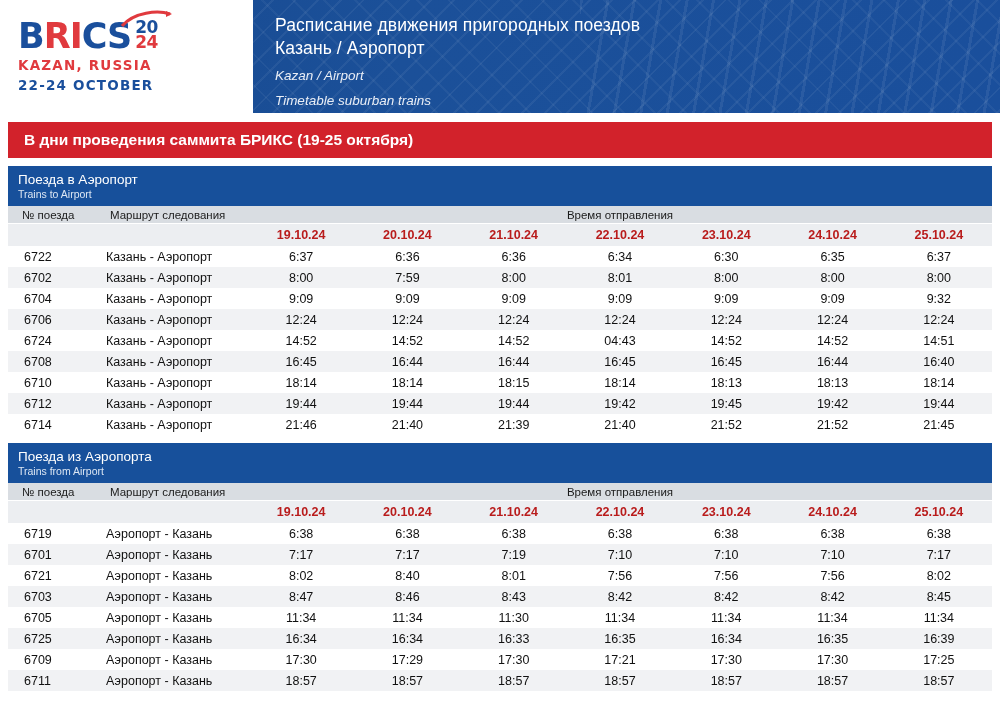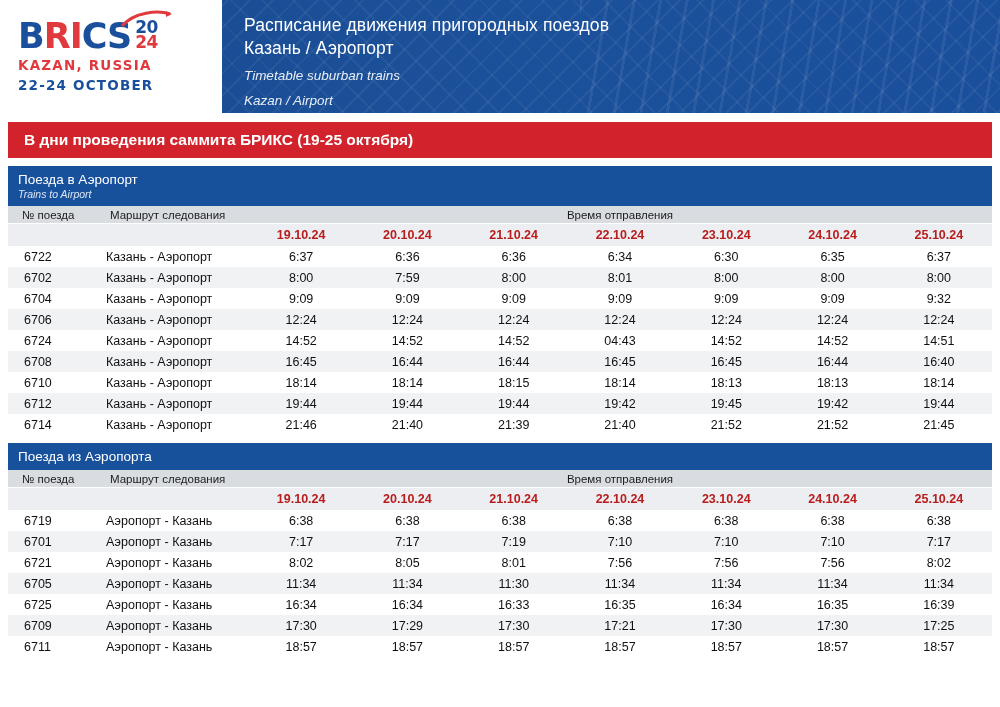--- a/index.html
+++ b/index.html
@@ -42,21 +42,21 @@
     content: "";
     position: absolute;
     right: 0; top: 0; bottom: 0;
     width: 420px;
     background:
       repeating-linear-gradient(100deg, rgba(255,255,255,0.07) 0 3px, rgba(255,255,255,0) 3px 26px);
   }
   .logo-box {
     position: relative;
     z-index: 3;
-    width: 222px;
+    width: 253px;
     background: #ffffff;
     display: flex;
     flex-direction: column;
     justify-content: center;
     padding: 6px 0 8px 18px;
     box-sizing: border-box;
   }
   .logo-top {
     display: flex;
     align-items: flex-start;
@@ -155,21 +155,20 @@
     color: #ffffff;
     padding: 5px 16px 5px 10px;
     box-sizing: border-box;
   }
   .section-head .ru {
     font-size: 13.5px;
     line-height: 17px;
   }
   .section-head .en {
     font-size: 10.5px;
-    font-style: italic;
     line-height: 13px;
     color: #dce6f3;
   }
   table {
     width: 100%;
     border-collapse: collapse;
     table-layout: fixed;
   }
   .col-num   { width: 88px; }
   .col-route { width: 152px; }
@@ -234,22 +233,22 @@
         <path d="M2 16 C14 2, 38 0, 50 4" fill="none" stroke="#e03a3e" stroke-width="3"></path>
         <path d="M46 1 L52 4 L46 7 Z" fill="#e03a3e"></path>
       </svg>
       <div class="logo-city">KAZAN, RUSSIA</div>
       <div class="logo-dates">22-24 OCTOBER</div>
     </div>
 
     <div class="header-titles">
       <div class="title-ru">Расписание движения пригородных поездов</div>
       <div class="title-ru">Казань / Аэропорт</div>
+      <div class="title-en">Kazan / Airport</div>
       <div class="title-en">Timetable suburban trains</div>
-      <div class="title-en">Kazan / Airport</div>
     </div>
   </div>
 
   <div class="banner-wrap">
     <div class="banner">
       <div class="banner-text">В дни проведения саммита БРИКС (19-25 октября)</div>
     </div>
   </div>
 
   <div id="sections-host">
@@ -387,20 +386,21 @@
               <td>21:52</td>
               <td>21:52</td>
               <td>21:45</td>
             </tr>
           </tbody>
         </table>
       </div>
       <div class="block">
         <div class="section-head">
           <div class="ru">Поезда из Аэропорта</div>
+          <div class="en">Trains from Airport</div>
         </div>
         <table>
           <colgroup>
             <col class="col-num">
             <col class="col-route">
             <col class="col-date">
             <col class="col-date">
             <col class="col-date">
             <col class="col-date">
             <col class="col-date">
@@ -445,26 +445,37 @@
               <td>7:19</td>
               <td>7:10</td>
               <td>7:10</td>
               <td>7:10</td>
               <td>7:17</td>
             </tr>
             <tr>
               <td class="num">6721</td>
               <td class="route">Аэропорт - Казань</td>
               <td>8:02</td>
-              <td>8:05</td>
+              <td>8:40</td>
               <td>8:01</td>
               <td>7:56</td>
               <td>7:56</td>
               <td>7:56</td>
               <td>8:02</td>
+            </tr>
+            <tr>
+              <td class="num">6703</td>
+              <td class="route">Аэропорт - Казань</td>
+              <td>8:47</td>
+              <td>8:46</td>
+              <td>8:43</td>
+              <td>8:42</td>
+              <td>8:42</td>
+              <td>8:42</td>
+              <td>8:45</td>
             </tr>
             <tr>
               <td class="num">6705</td>
               <td class="route">Аэропорт - Казань</td>
               <td>11:34</td>
               <td>11:34</td>
               <td>11:30</td>
               <td>11:34</td>
               <td>11:34</td>
               <td>11:34</td>

